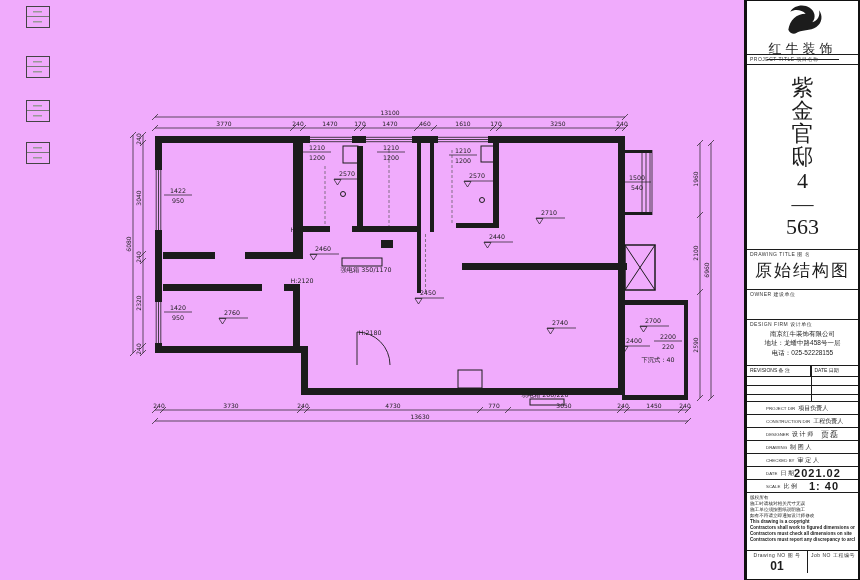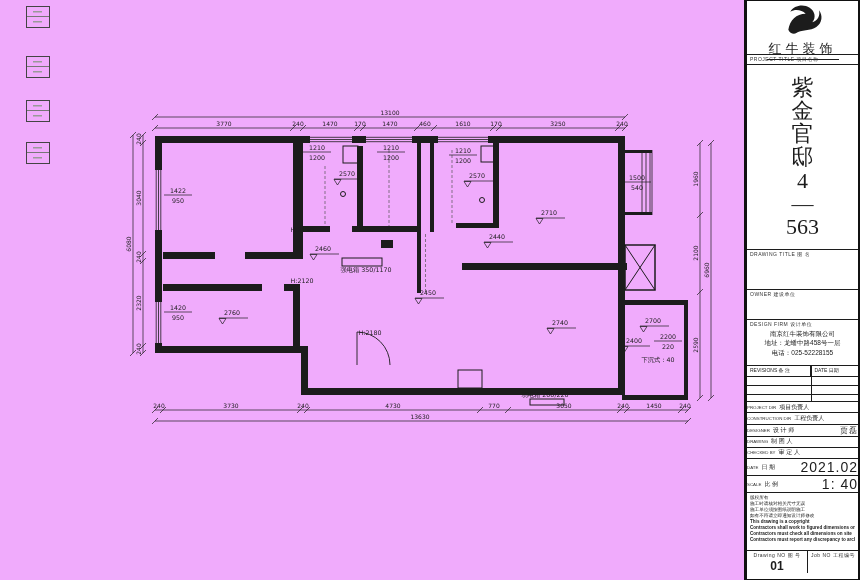--- a/index.html
+++ b/index.html
@@ -34,26 +34,26 @@
   .firm-lines{font-size:6.5px;text-align:center;line-height:1.45;margin-top:1px;}
   .tb-rev{height:36px;position:relative;}
   .rev-head{display:flex;height:10px;border-bottom:1px solid #1c1c1c;}
   .rev-head>div{font-size:5px;padding:1px 3px;}
   .rev-c1{width:58%;box-sizing:border-box;border-right:1px solid #1c1c1c;}
   .rev-c2{flex:1;}
   .rev-row{height:8px;border-bottom:1px solid #1c1c1c;}
   .rev-row:last-child{border-bottom:none;}
   .rev-vline{position:absolute;left:58%;top:0;bottom:0;width:1px;background:#1c1c1c;}
   .tb-people{height:91px;display:flex;flex-direction:column;}
-  .pp-row{flex:1;display:flex;align-items:center;border-bottom:1px solid #1c1c1c;padding:0 0;}
+  .pp-row{flex:1;display:flex;align-items:center;border-bottom:1px solid #1c1c1c;padding:0 19px;}
   .pp-row:last-child{border-bottom:none;}
   .pp-en{font-size:4.4px;color:#333;margin-right:3px;white-space:nowrap;}
   .pp-zh{font-size:6px;white-space:nowrap;}
   .pp-val{margin-left:auto;font-size:8px;letter-spacing:1px;}
-  .pp-val.big{font-size:14px;font-weight:normal;letter-spacing:1px;}
+  .pp-val.big{font-size:11px;font-weight:bold;letter-spacing:1px;}
   .tb-notes{height:58px;padding:2px 3px;overflow:hidden;}
   .note-line{font-size:4.6px;line-height:1.3;color:#222;white-space:nowrap;overflow:hidden;}
   .note-line.en{font-weight:bold;}
   .tb-bottom{flex:1;display:flex;border-bottom:none !important;}
   .dno{width:55%;box-sizing:border-box;border-right:1px solid #1c1c1c;text-align:center;}
   .dno-val{font-size:12px;font-weight:bold;margin-top:0;}
   .jno{flex:1;}
 </style>
 </head>
 <body>
@@ -382,20 +382,21 @@
         <span>紫</span>
         <span>金</span>
         <span>官</span>
         <span>邸</span>
         <span>4</span>
         <span>—</span>
         <span>563</span>
       </div>
     <div class="tb-dtitle">
       <div class="tiny-label">DRAWING TITLE  图 名</div>
+      <div class="dtitle-text">原始结构图</div>
     </div>
     <div class="tb-owner">
       <div class="tiny-label">OWNER  建设单位</div>
     </div>
     <div class="tb-firm">
       <div class="tiny-label">DESIGN FIRM  设计单位</div>
       <div class="firm-lines" id="firm-lines">
           <div class="">南京红牛装饰有限公司</div>
           <div class="">地址：龙蟠中路458号一层</div>
           <div class="">电话：025-52228155</div>

